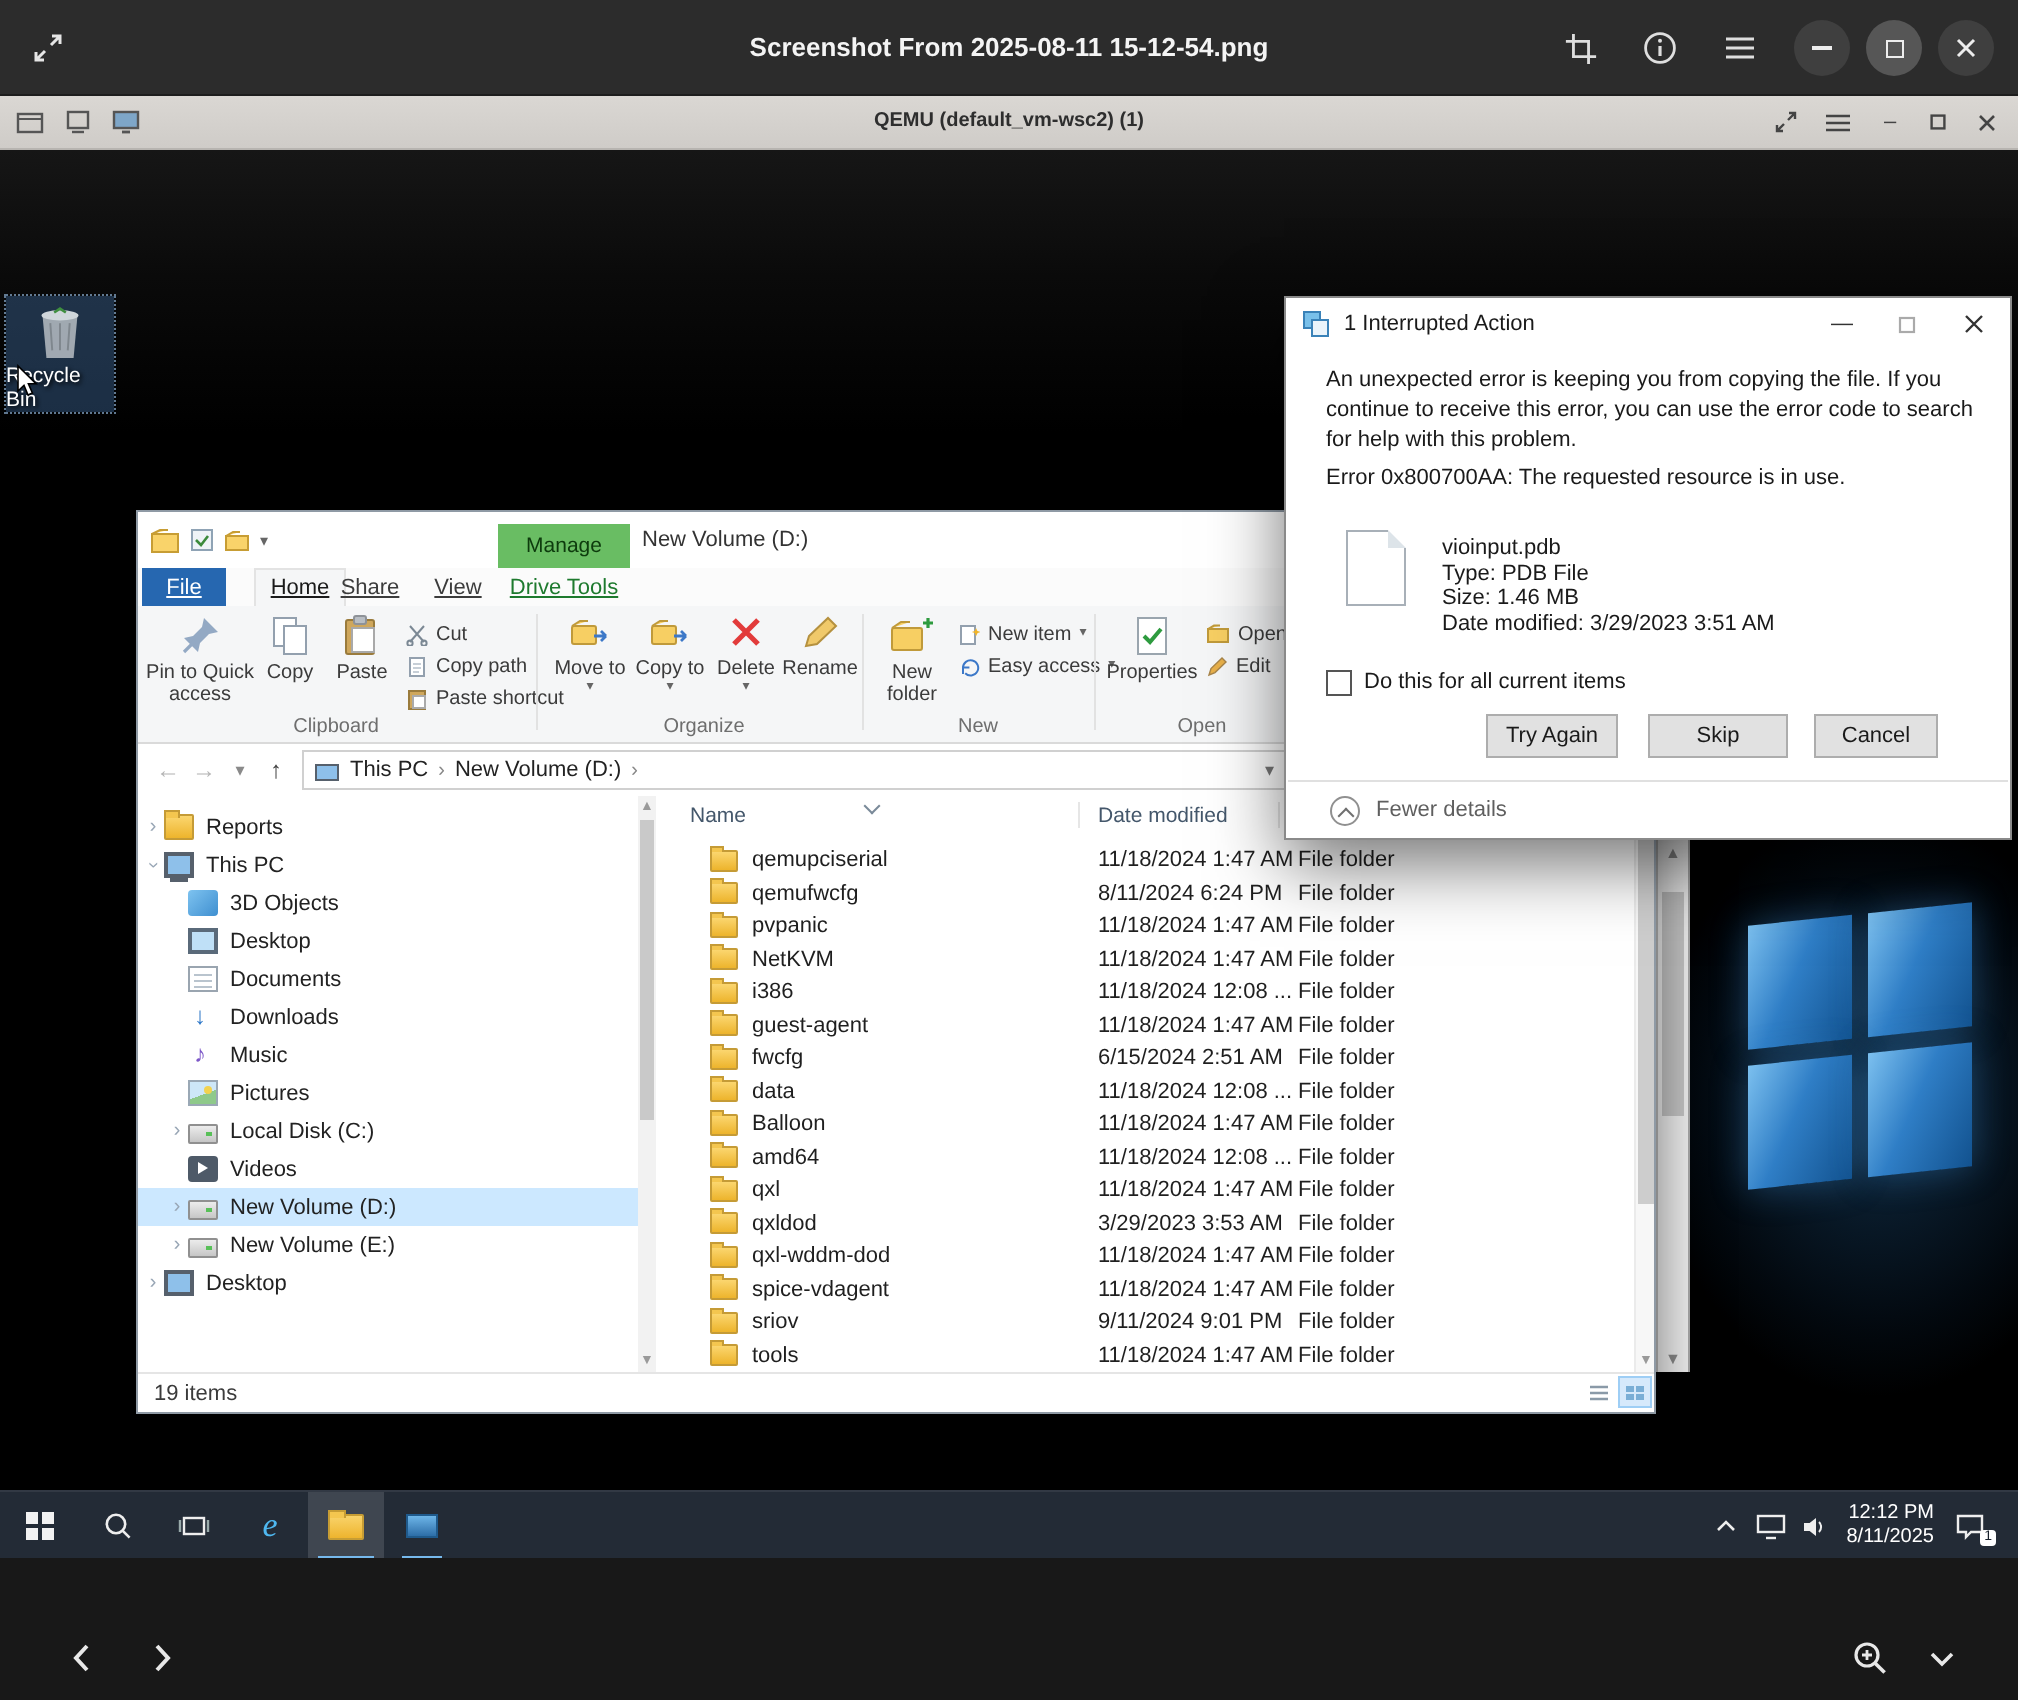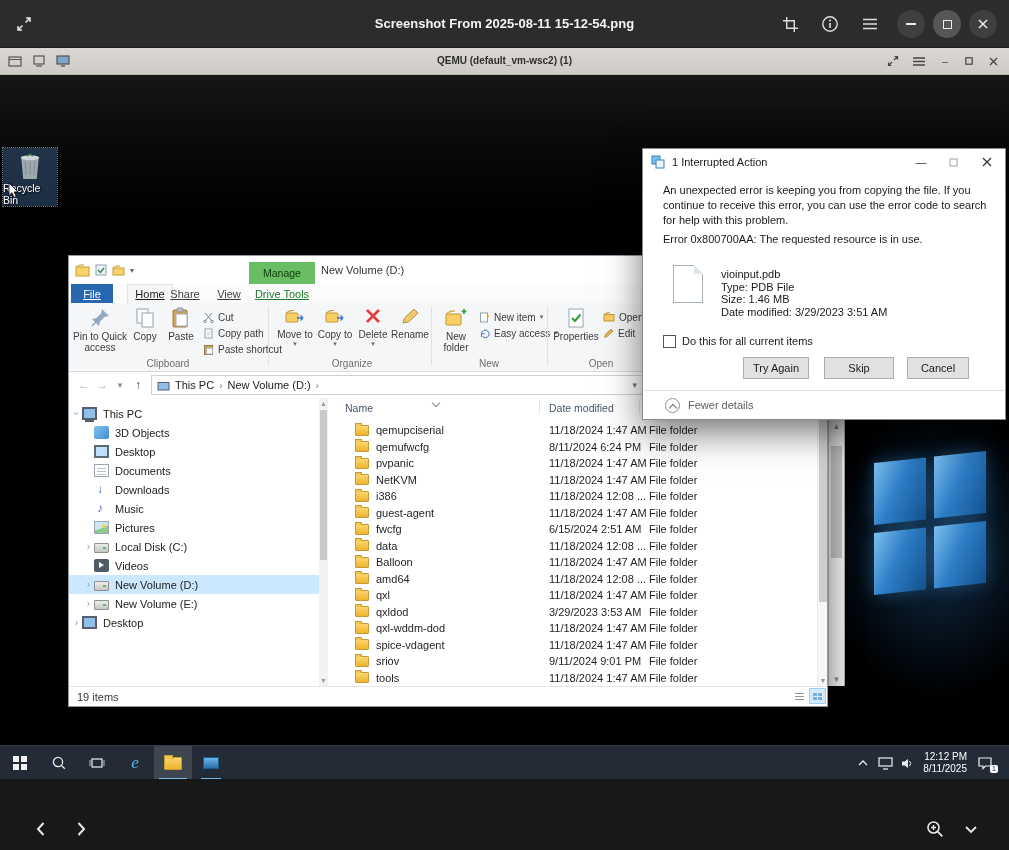--- a/index.html
+++ b/index.html
@@ -455,20 +455,25 @@
           <span class="crumb-sep">›</span>
           <span>New Volume (D:)</span>
           <span class="crumb-sep">›</span>
           <span style="margin-left:auto;color:#777;font-size:9px">▾</span>
         </div>
       </div>
 
       <div class="ex-main">
         <div class="sidebar">
 
+            <div class="side-item lvl1">
+              <span class="expander exp-closed"></span>
+              <span class="sic ic-folder"></span>
+              <span>Reports</span>
+            </div>
 
             <div class="side-item lvl1">
               <span class="expander exp-open"></span>
               <span class="sic ic-pc"></span>
               <span>This PC</span>
             </div>
 
             <div class="side-item lvl2">
               <span class="expander"></span>
               <span class="sic ic-objects"></span>

